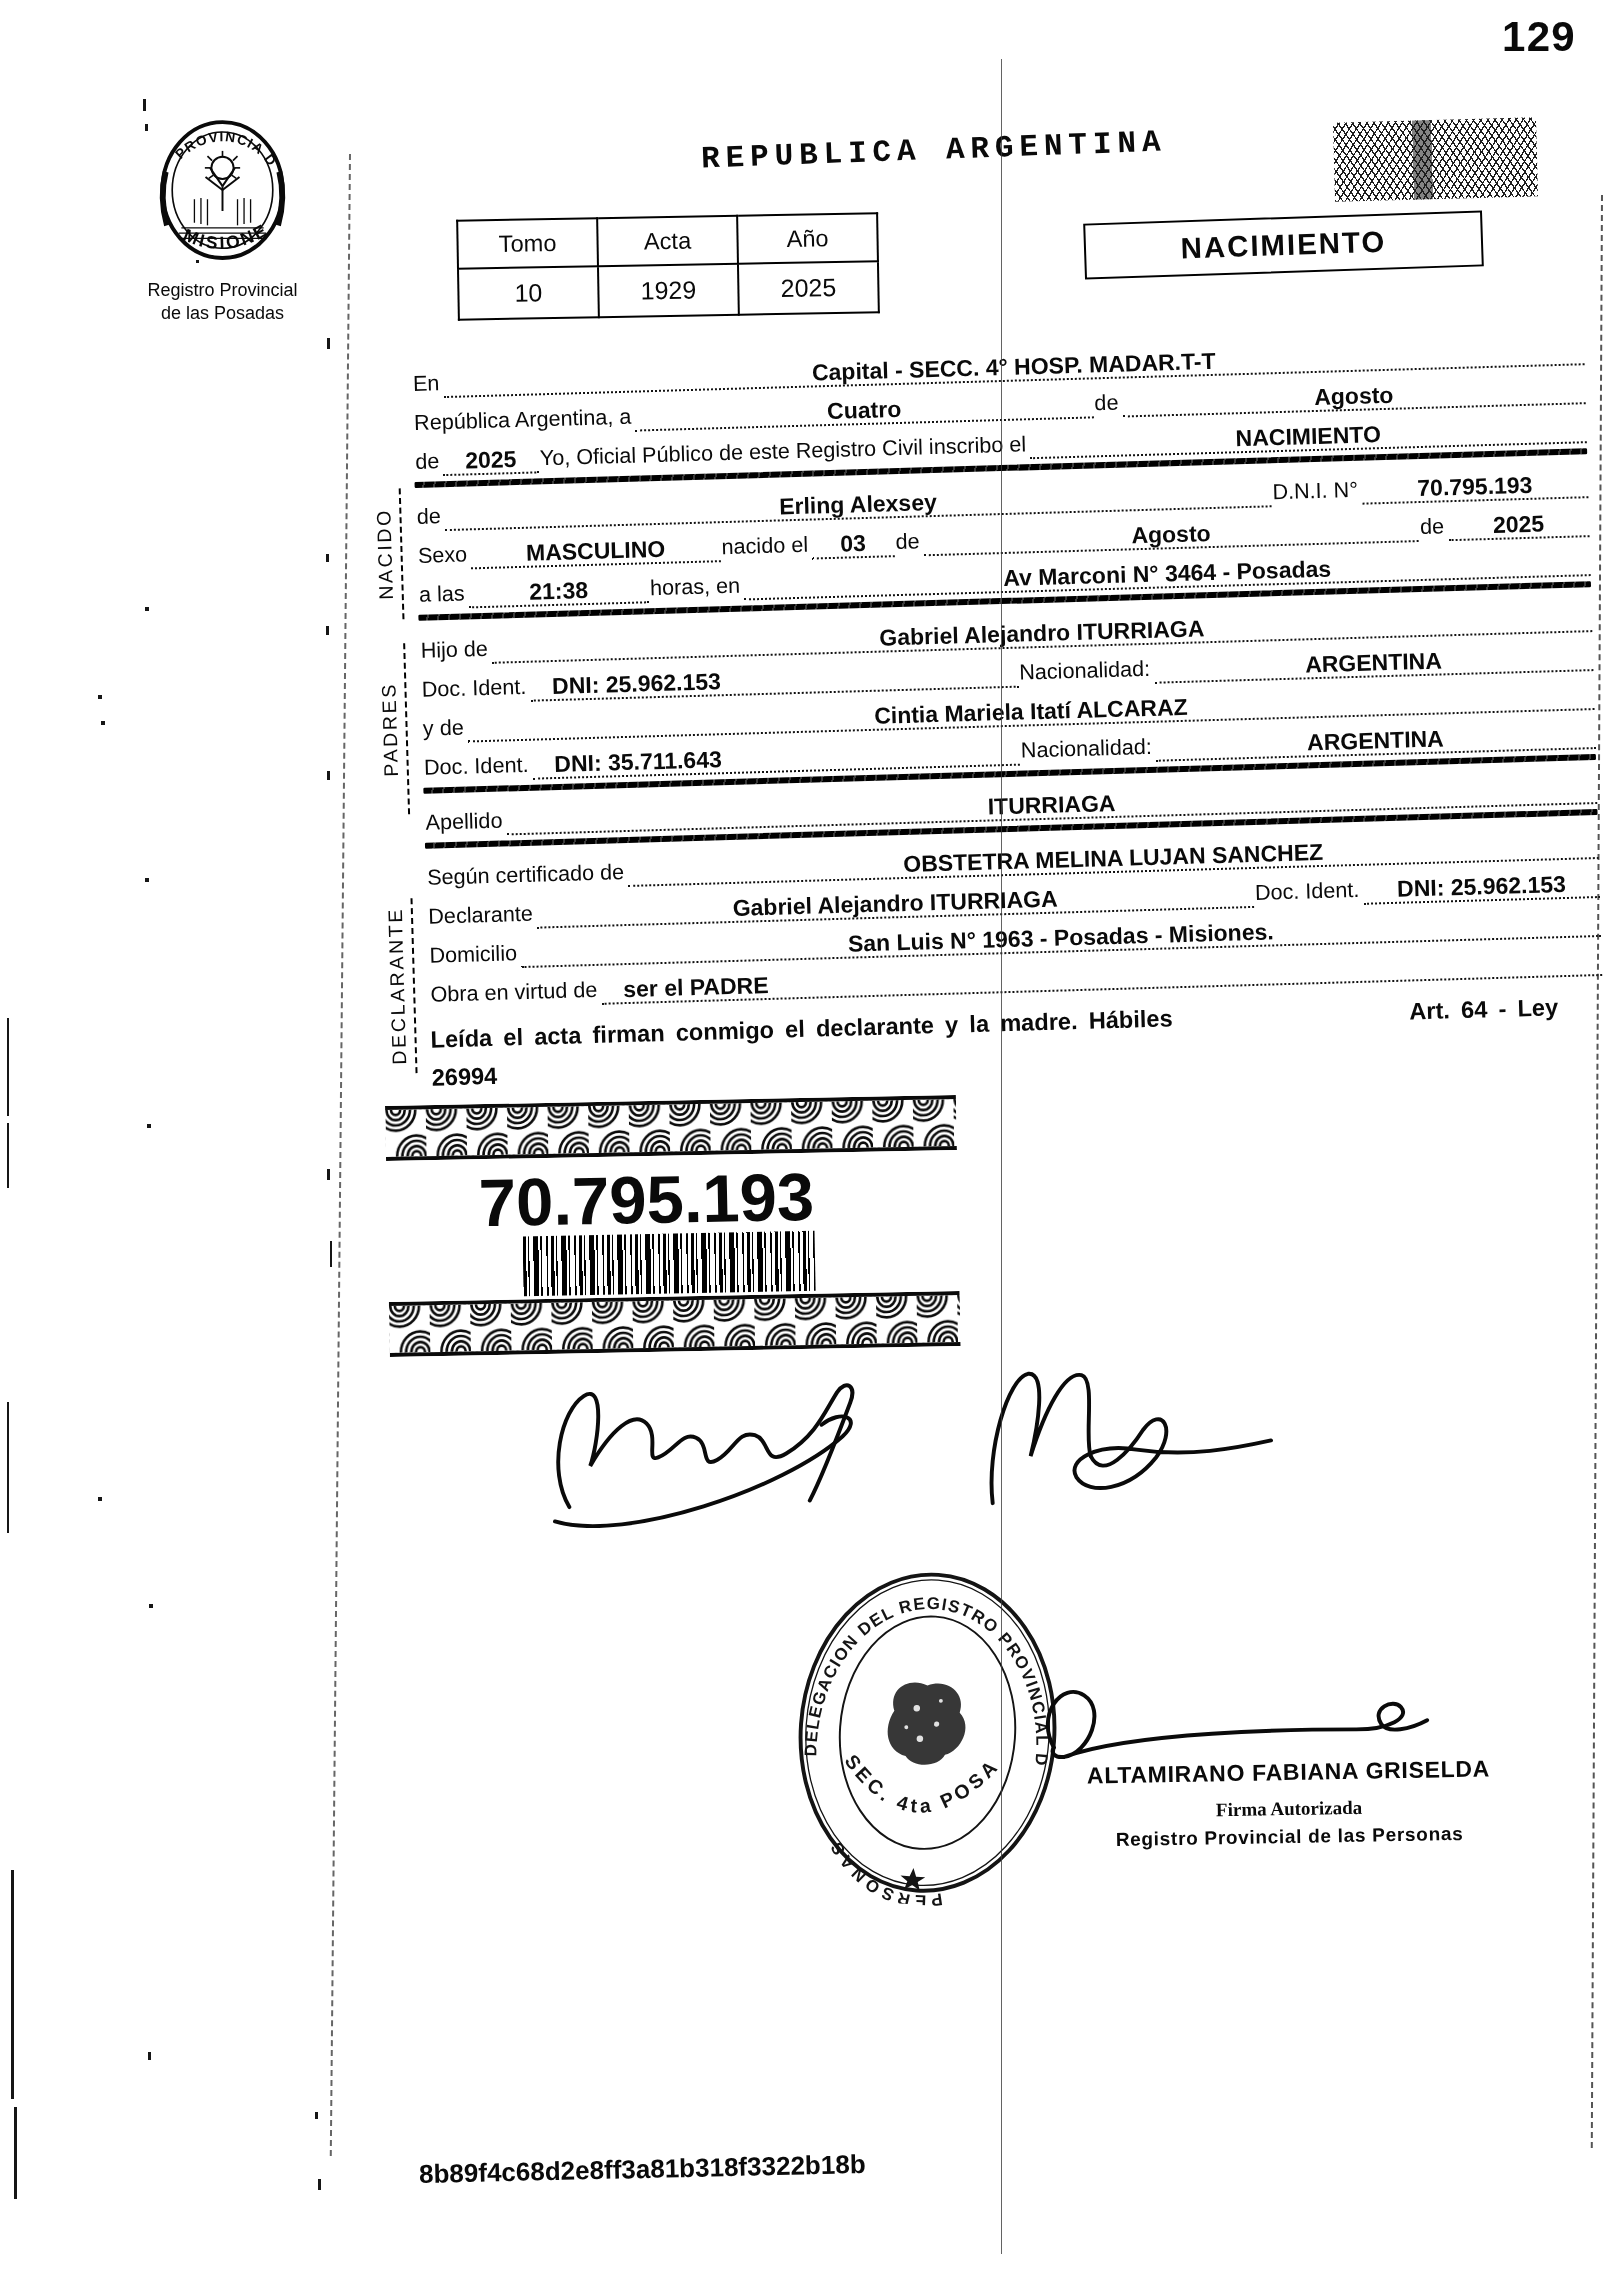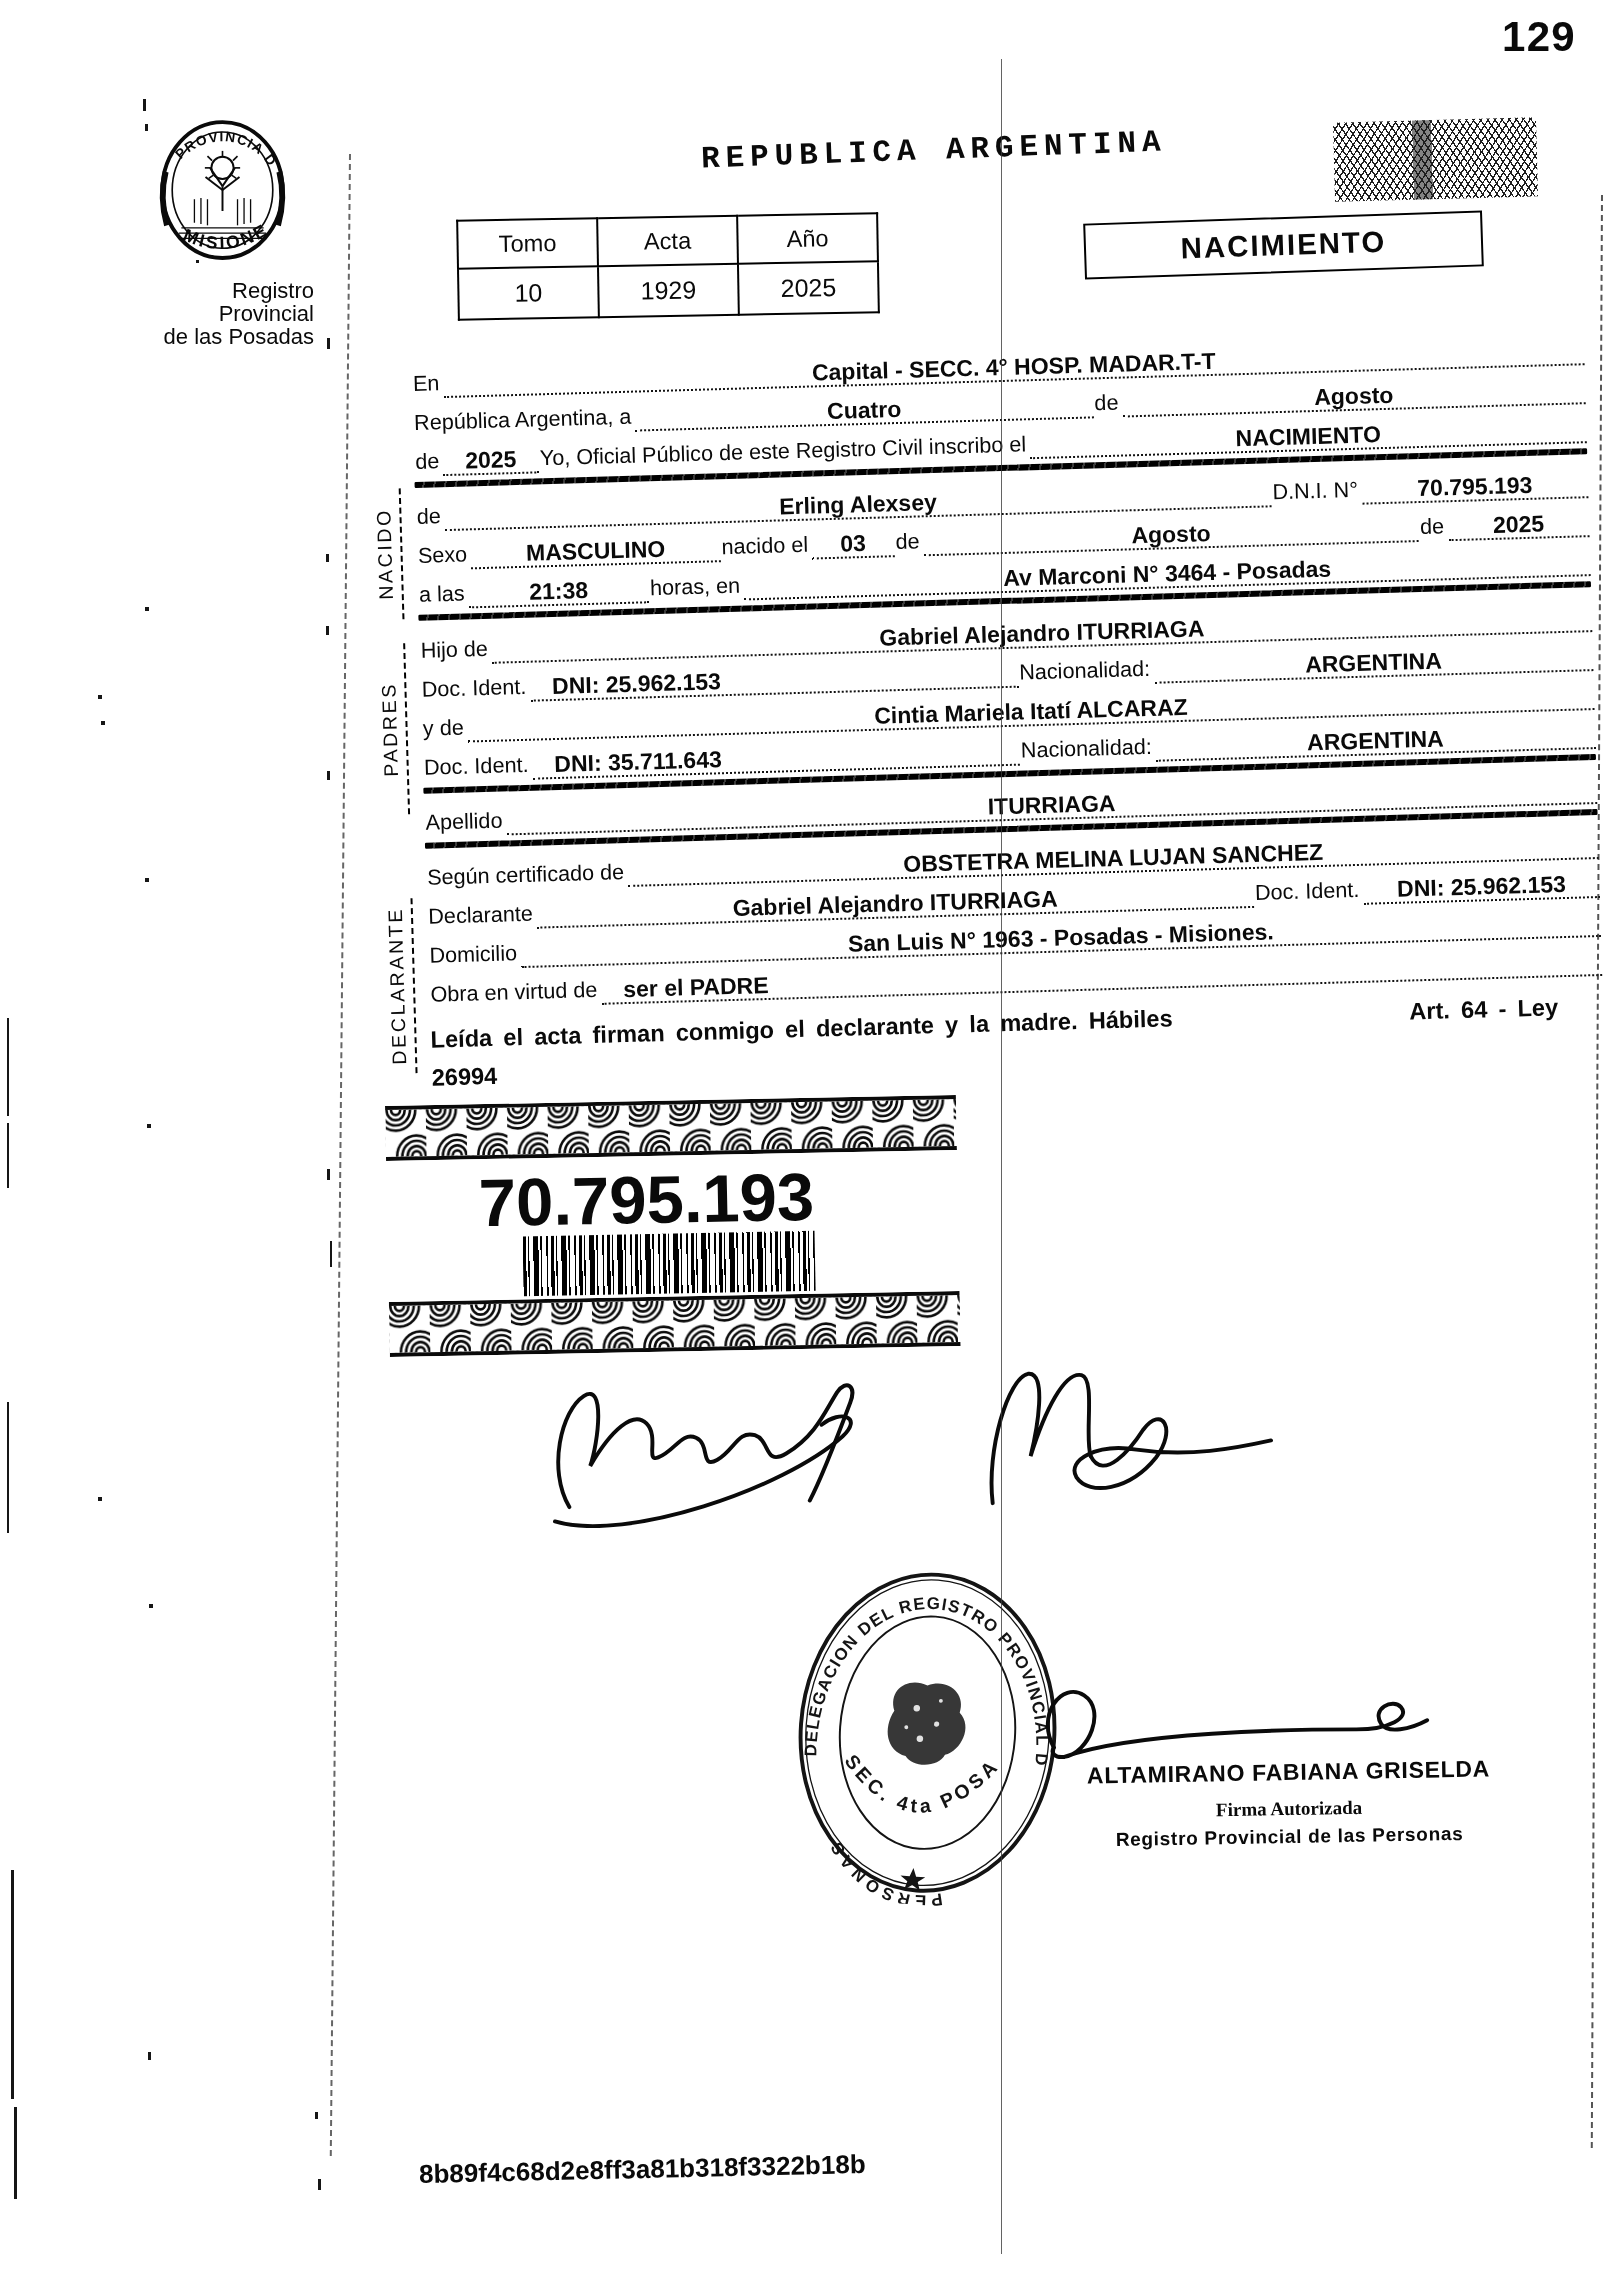--- a/index.html
+++ b/index.html
@@ -2,21 +2,21 @@
 <html style="font-size:10.5px"><head>
 <meta charset="utf-8">
 <style>
   html,body{margin:0;padding:0;background:#777;}
   .page{position:relative;width:1622px;height:2295px;background:#fff;overflow:hidden;
         font-family:"Liberation Sans",sans-serif;color:#0a0a0a;padding-left:11px;}
   
   .page-number{position:absolute;left:1502px;top:13px;font-size:42px;font-weight:600;letter-spacing:1.3px;}
   .logo{position:absolute;left:131px;top:113px;width:183px;text-align:center;}
   .logo svg{display:block;margin:0 auto;}
-  .logo-caption{font-size:22px;line-height:23px;font-weight:500;margin-top:3.9px;text-align:right;}
+  .logo-caption{font-size:18px;line-height:23px;font-weight:500;margin-top:3.9px;}
   .doc-title{position:absolute;left:701px;top:133px;font-family:"Liberation Mono",monospace;
              font-weight:bold;font-size:31px;letter-spacing:5.9px;transform:rotate(-2.1deg);white-space:nowrap;}
   .guilloche{position:absolute;left:1334px;top:120px;width:203px;height:79px;transform:rotate(-1.5deg);
       background-image:
         repeating-linear-gradient(56deg,#000 0 1.3px,transparent 1.3px 5.9px),
         repeating-linear-gradient(-56deg,#000 0 1.3px,transparent 1.3px 5.9px),
         repeating-linear-gradient(90deg,transparent 0 79px,rgba(0,0,0,.55) 79px 98px,transparent 98px 203px);
       opacity:.88;}
   .record-table{position:absolute;left:457px;top:216px;transform:rotate(-1deg);border-collapse:collapse;}
   .record-table th,.record-table td{border:2px solid #000;text-align:center;background:#fff;}

